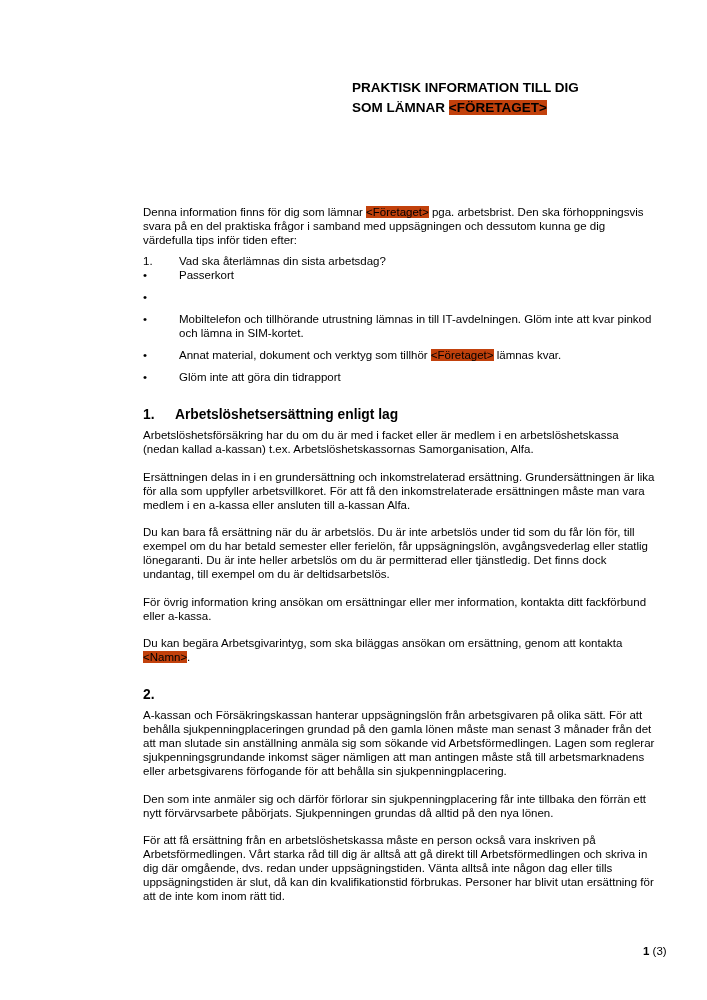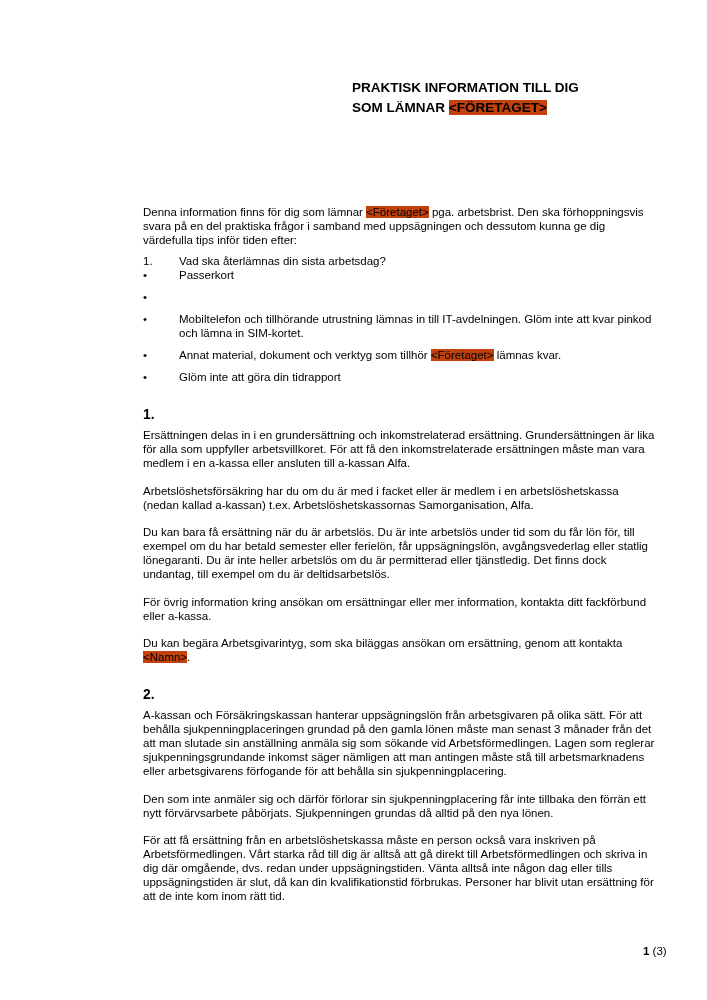--- a/index.html
+++ b/index.html
@@ -82,23 +82,24 @@
           <span><span>Annat material, dokument och verktyg som tillhör </span><span class="hl">&lt;Företaget&gt;</span><span> lämnas kvar.</span></span>
       </li>
       <li>
         <span class="bullet">•</span>
           <span>Glöm inte att göra din tidrapport</span>
       </li>
     </ul>
 
     <div class="heading">
       <span class="h-num">1.</span>
+        <span>Arbetslöshetsersättning enligt lag</span>
     </div>
+    <p>Arbetslöshetsförsäkring har du om du är med i facket eller är medlem i en arbetslöshetskassa (nedan kallad a-kassan) t.ex. Arbetslöshetskassornas Samorganisation, Alfa.</p>
     <p>Ersättningen delas in i en grundersättning och inkomstrelaterad ersättning. Grundersättningen är lika för alla som uppfyller arbetsvillkoret. För att få den inkomstrelaterade ersättningen måste man vara medlem i en a-kassa eller ansluten till a-kassan Alfa.</p>
-    <p>Arbetslöshetsförsäkring har du om du är med i facket eller är medlem i en arbetslöshetskassa (nedan kallad a-kassan) t.ex. Arbetslöshetskassornas Samorganisation, Alfa.</p>
     <p>Du kan bara få ersättning när du är arbetslös. Du är inte arbetslös under tid som du får lön för, till exempel om du har betald semester eller ferielön, får uppsägningslön, avgångsvederlag eller statlig lönegaranti. Du är inte heller arbetslös om du är permitterad eller tjänstledig. Det finns dock undantag, till exempel om du är deltidsarbetslös.</p>
     <p>För övrig information kring ansökan om ersättningar eller mer information, kontakta ditt fackförbund eller a-kassa.</p>
     <p><span>Du kan begära Arbetsgivarintyg, som ska biläggas ansökan om ersättning, genom att kontakta </span><span class="hl">&lt;Namn&gt;</span><span>.</span></p>
 
     <div class="heading">
       <span class="h-num">2.</span>
     </div>
     <p><span>A-kassan och Försäkringskassan hanterar uppsägningslön från arbetsgivaren på olika sätt. För att behålla sjukpenningplaceringen grundad på den gamla lönen måste man senast 3 månader från det att man slutade sin anställning </span><span class="ul-text">anmäla sig som sökande vid Arbetsförmedlingen</span><span>. Lagen som reglerar sjukpenningsgrundande inkomst säger nämligen att man antingen måste stå till arbetsmarknadens eller arbetsgivarens förfogande för att behålla sin sjukpenningplacering.</span></p>
     <p>Den som inte anmäler sig och därför förlorar sin sjukpenningplacering får inte tillbaka den förrän ett nytt förvärvsarbete påbörjats. Sjukpenningen grundas då alltid på den nya lönen.</p>
     <p><span>För att få ersättning från en arbetslöshetskassa måste en person också vara inskriven på Arbetsförmedlingen. Vårt starka råd till dig är alltså att gå direkt till Arbetsförmedlingen och skriva in dig där </span><span class="ul-text">omgående</span><span>, dvs. redan under uppsägningstiden. Vänta alltså inte någon dag eller tills uppsägningstiden är slut, då kan din kvalifikationstid förbrukas. Personer har blivit utan ersättning för att de inte kom inom rätt tid.</span></p>

